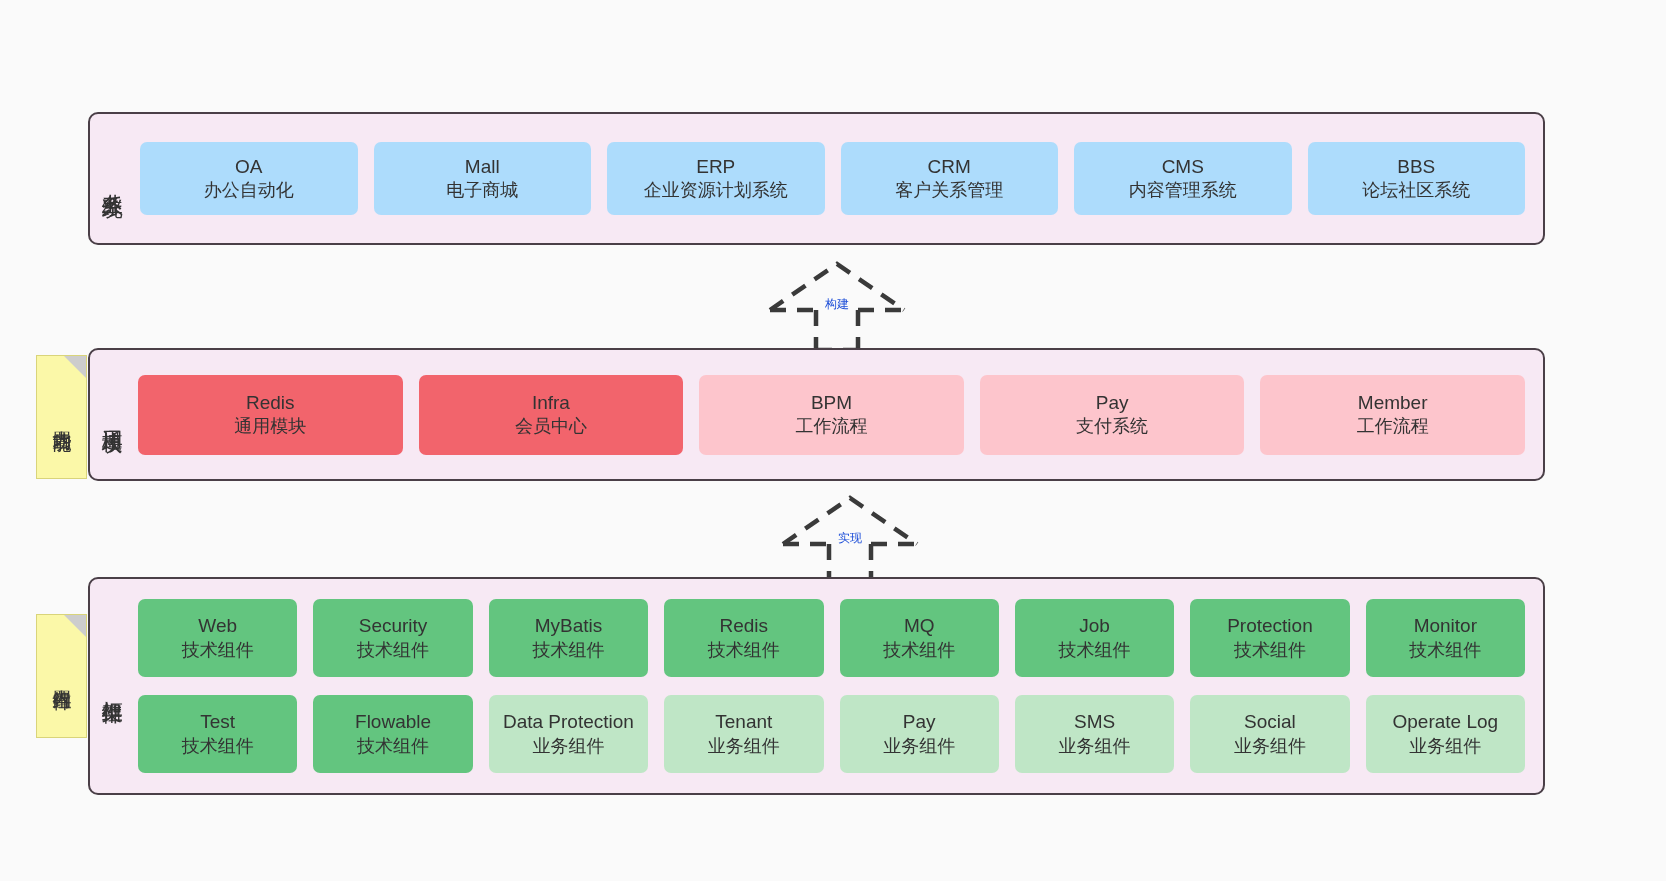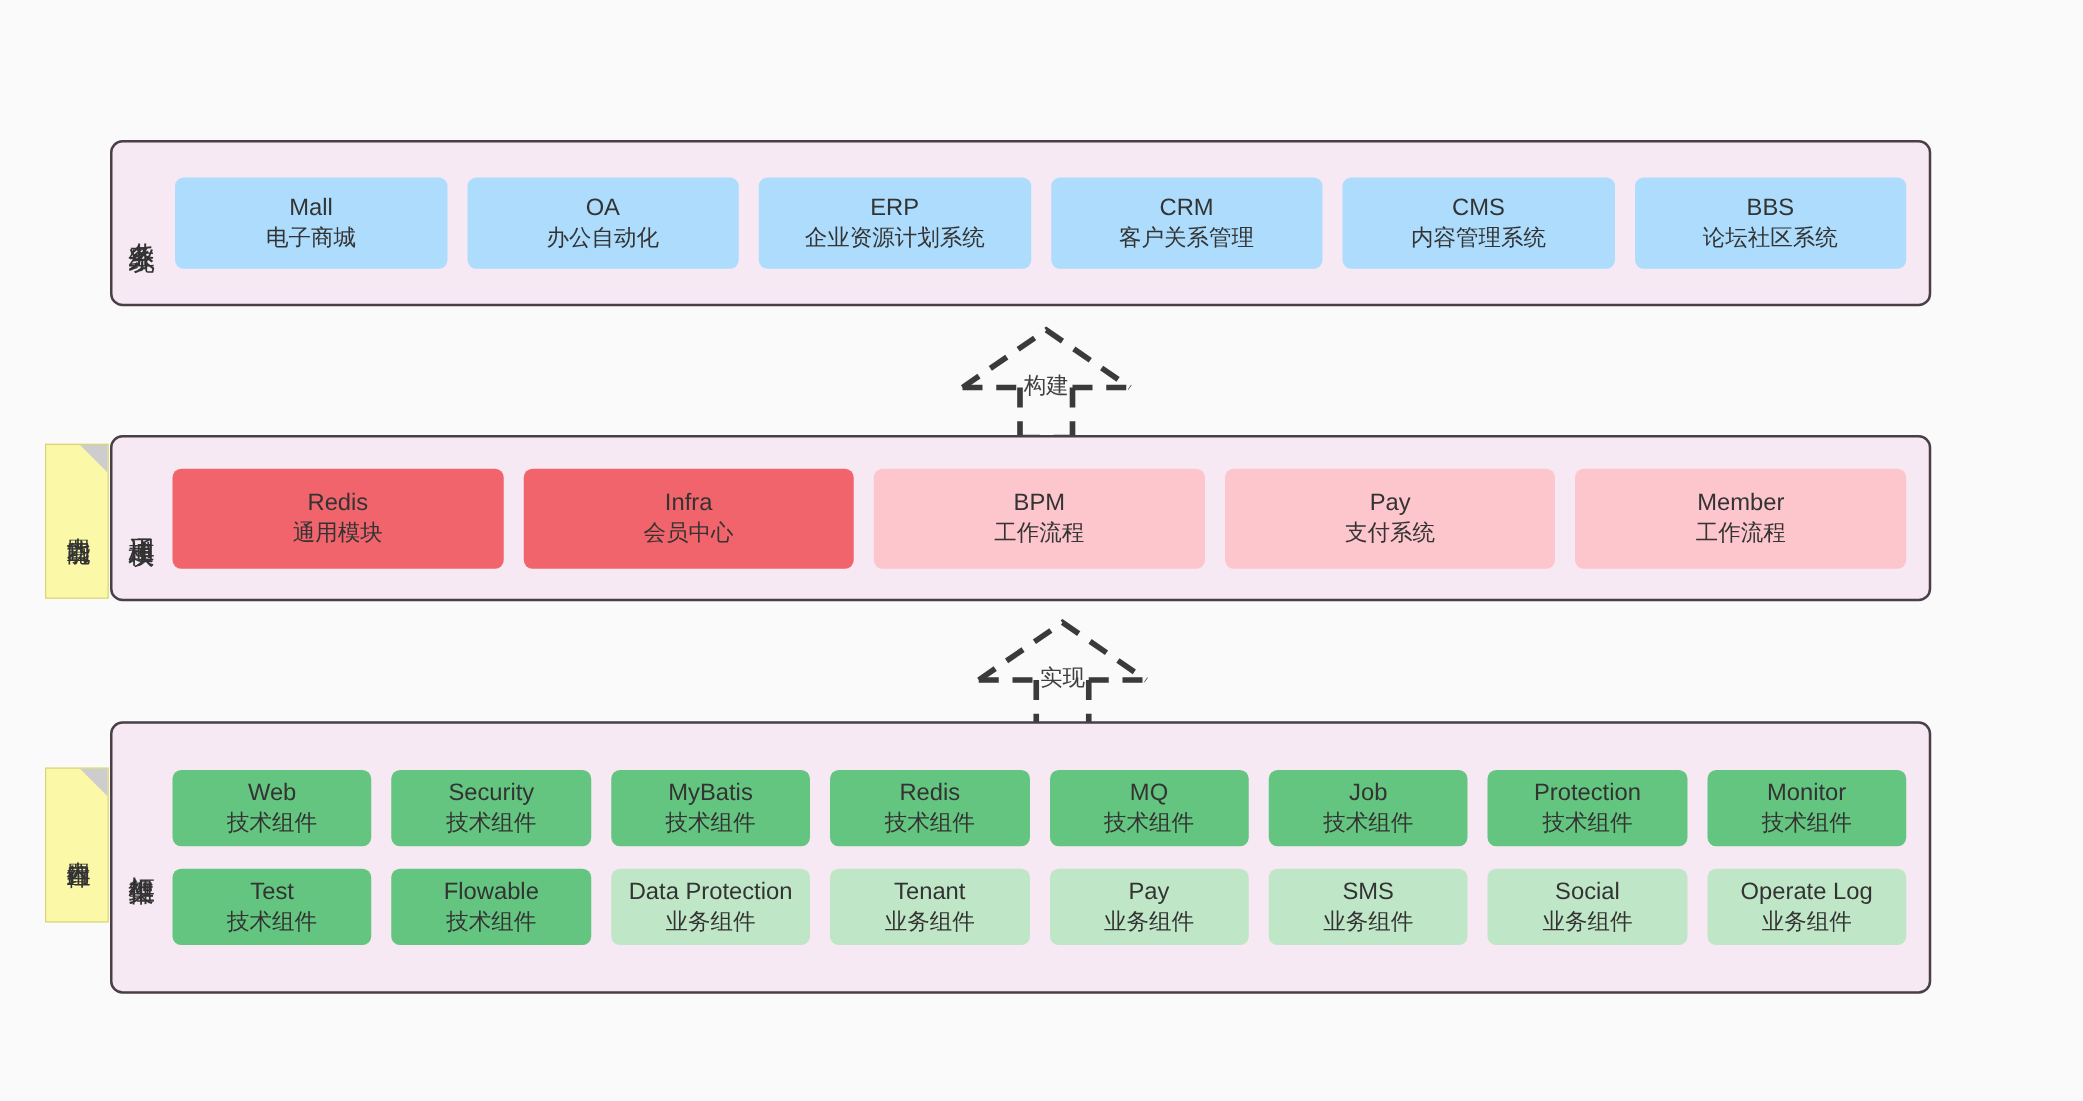--- a/index.html
+++ b/index.html
@@ -107,21 +107,21 @@
   #layer-business .node  { height: 73px; }
 
   #layer-common {
     left: 88px;  top: 348px;  width: 1457px;  height: 133px;
   }
   #layer-common .node { height: 80px; }
 
   #layer-framework {
     left: 88px;  top: 577px;  width: 1457px;  height: 218px;
   }
-  #layer-framework .node { height: 61px; }
+  #layer-framework .node { height: 78px; }
 
   
   .sticky {
     position: absolute;
     width: 51px;
     background: #fbf8a8;
     border: 1px solid #d9d47a;
     box-sizing: border-box;
     display: flex;
     align-items: center;
@@ -160,43 +160,43 @@
     position: absolute;
     left: 0;
     top: 0;
     overflow: visible;
   }
   .arrow-label {
     position: absolute;
     left: 50%;
     transform: translateX(-50%);
     top: 38px;
-    font-size: 18px;
-    color: #404040;
+    font-size: 12px;
+    color: #1d4ed8;
     background: transparent;
     white-space: nowrap;
     user-select: none;
   }
 </style>
 </head>
 <body>
 
 <div id="canvas">
 
   <div class="layer" id="layer-business">
     <div class="layer-label">业务系统</div>
     <div class="boxes">
       <div class="box-row">
         <div class="node n-blue">
+          <div class="title">OA</div>
+          <div class="subtitle">办公自动化</div>
+        </div>
+        <div class="node n-blue">
           <div class="title">Mall</div>
           <div class="subtitle">电子商城</div>
-        </div>
-        <div class="node n-blue">
-          <div class="title">OA</div>
-          <div class="subtitle">办公自动化</div>
         </div>
         <div class="node n-blue">
           <div class="title">ERP</div>
           <div class="subtitle">企业资源计划系统</div>
         </div>
         <div class="node n-blue">
           <div class="title">CRM</div>
           <div class="subtitle">客户关系管理</div>
         </div>
         <div class="node n-blue">

